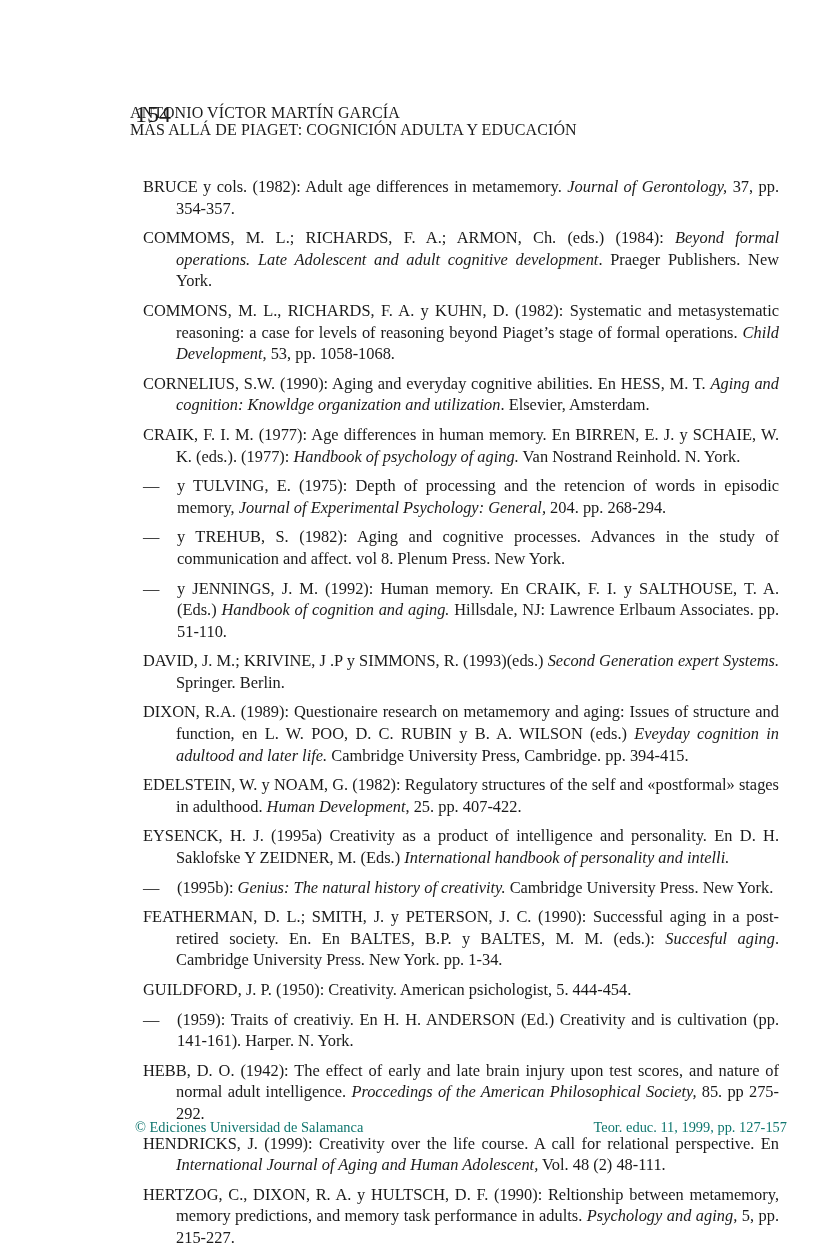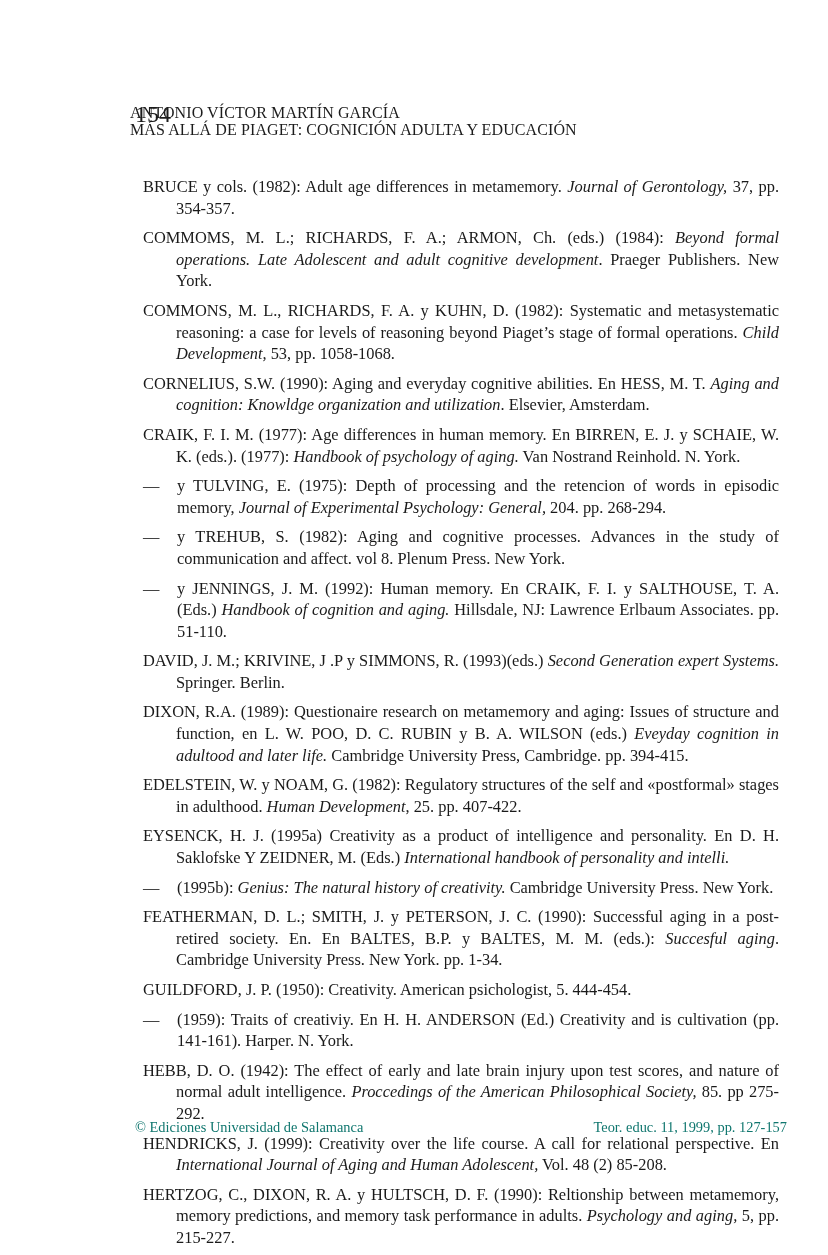--- a/index.html
+++ b/index.html
@@ -111,21 +111,21 @@
       <li class="ref dash"><span class="dash-mark">—</span><span>y JENNINGS, J. M. (1992): Human memory. En CRAIK, F. I. y SALTHOUSE, T. A. (Eds.) </span><span class="it">Handbook of cognition and aging.</span><span> Hillsdale, NJ: Lawrence Erlbaum Associates. pp. 51-110.</span></li>
       <li class="ref"><span>DAVID, J. M.; KRIVINE, J .P y SIMMONS, R. (1993)(eds.) </span><span class="it">Second Generation expert Systems.</span><span> Springer. Berlin.</span></li>
       <li class="ref"><span>DIXON, R.A. (1989): Questionaire research on metamemory and aging: Issues of structure and function, en L. W. POO, D. C. RUBIN y B. A. WILSON (eds.) </span><span class="it">Eveyday cognition in adultood and later life.</span><span> Cambridge University Press, Cambridge. pp. 394-415.</span></li>
       <li class="ref"><span>EDELSTEIN, W. y NOAM, G. (1982): Regulatory structures of the self and «postformal» stages in adulthood. </span><span class="it">Human Development</span><span>, 25. pp. 407-422.</span></li>
       <li class="ref"><span>EYSENCK, H. J. (1995a) Creativity as a product of intelligence and personality. En D. H. Saklofske Y ZEIDNER, M. (Eds.) </span><span class="it">International handbook of personality and intelli.</span></li>
       <li class="ref dash"><span class="dash-mark">—</span><span>(1995b): </span><span class="it">Genius: The natural history of creativity.</span><span> Cambridge University Press. New York.</span></li>
       <li class="ref"><span>FEATHERMAN, D. L.; SMITH, J. y PETERSON, J. C. (1990): Successful aging in a post-retired society. En. En BALTES, B.P. y BALTES, M. M. (eds.): </span><span class="it">Succesful aging</span><span>. Cambridge University Press. New York. pp. 1-34.</span></li>
       <li class="ref"><span>GUILDFORD, J. P. (1950): Creativity. American psichologist, 5. 444-454.</span></li>
       <li class="ref dash"><span class="dash-mark">—</span><span>(1959): Traits of creativiy. En H. H. ANDERSON (Ed.) Creativity and is cultivation (pp. 141-161). Harper. N. York.</span></li>
       <li class="ref"><span>HEBB, D. O. (1942): The effect of early and late brain injury upon test scores, and nature of normal adult intelligence. </span><span class="it">Proccedings of the American Philosophical Society,</span><span> 85. pp 275-292.</span></li>
-      <li class="ref"><span>HENDRICKS, J. (1999): Creativity over the life course. A call for relational perspective. En </span><span class="it">International Journal of Aging and Human Adolescent,</span><span> Vol. 48 (2) 85-208.</span></li>
+      <li class="ref"><span>HENDRICKS, J. (1999): Creativity over the life course. A call for relational perspective. En </span><span class="it">International Journal of Aging and Human Adolescent,</span><span> Vol. 48 (2) 48-111.</span></li>
       <li class="ref"><span>HERTZOG, C., DIXON, R. A. y HULTSCH, D. F. (1990): Reltionship between metamemory, memory predictions, and memory task performance in adults. </span><span class="it">Psychology and aging,</span><span> 5, pp. 215-227.</span></li>
     </ul>
 
   <div class="footer">
     <span>© Ediciones Universidad de Salamanca</span>
     <span>Teor. educ. 11, 1999, pp. 127-157</span>
   </div>
 
 </div>
 

